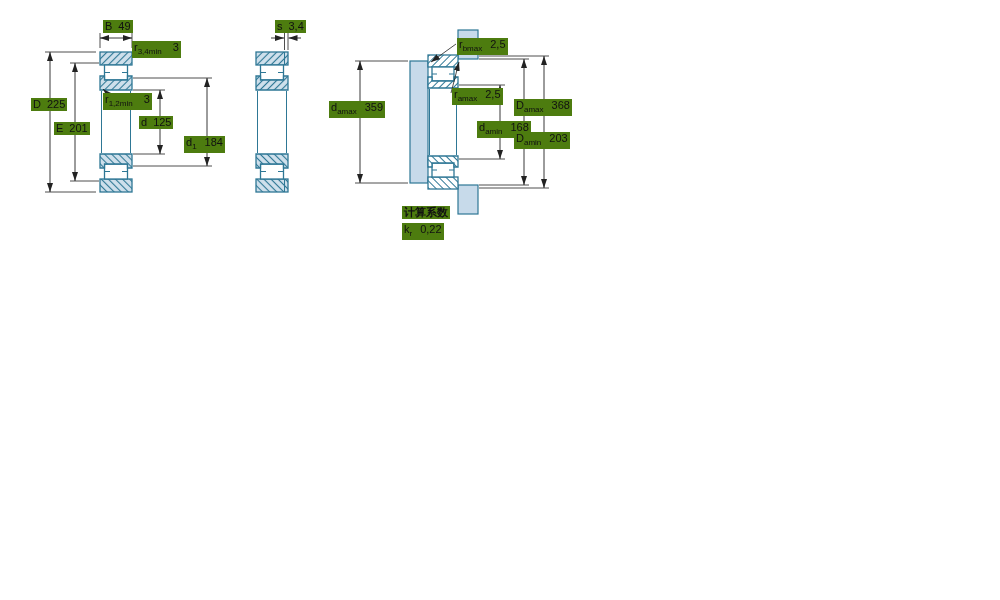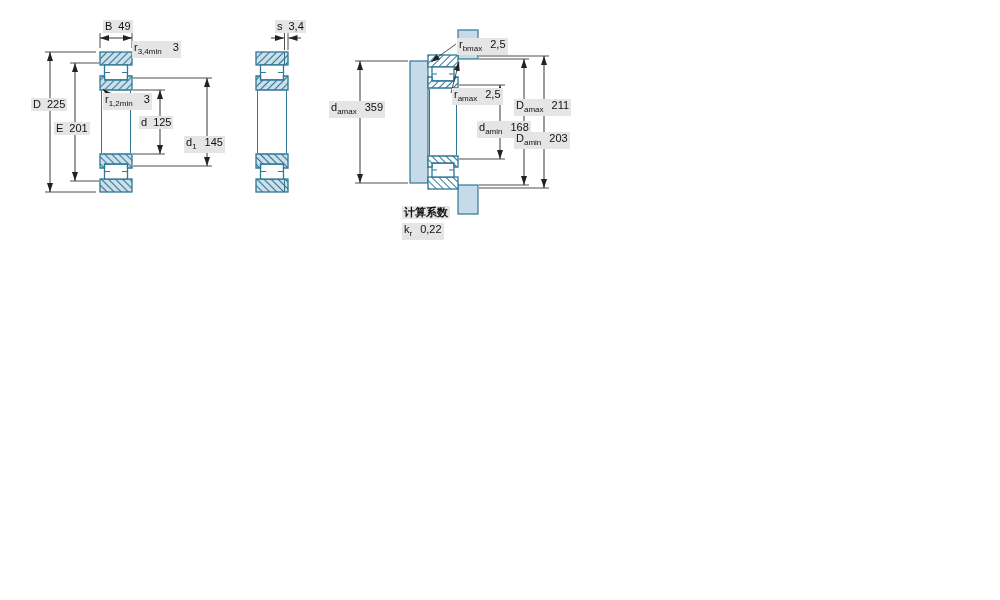--- a/index.html
+++ b/index.html
@@ -1,20 +1,20 @@
 <!DOCTYPE html>
 <html><head>
 <meta charset="utf-8">
 <style>
   html,body{margin:0;padding:0;background:#fff;}
   .page{position:relative;width:1000px;height:600px;background:#fff;overflow:hidden;
         font-family:"Liberation Sans","DejaVu Sans",sans-serif;color:#000;}
   .page svg{position:absolute;left:0;top:0;}
   .lbl{position:absolute;font-size:11px;line-height:13px;white-space:nowrap;
-       background:#e5e5e5;padding:0 2px;color:#111;}
+       background:#4d7c0f;padding:0 2px;color:#111;}
   .lbl .sym{font-style:normal;}
   .lbl .sub{font-size:8px;vertical-align:-3px;letter-spacing:0;}
   .val.g6{margin-left:6px;}
   .val.g8{margin-left:8px;}
   .val.g10{margin-left:11px;}
   .tbold{font-weight:bold;}
 </style>
 </head>
 <body>
 
@@ -157,38 +157,38 @@
 <div class="lbl" style="left:103px;top:93px">
   <span class="sym">r</span><span class="sub">1,2min</span><span class="val g10">3</span>
 </div>
 <div class="lbl" style="left:54px;top:122px">
   <span class="sym">E</span><span class="val g6">201</span>
 </div>
 <div class="lbl" style="left:139px;top:116px">
   <span class="sym">d</span><span class="val g6">125</span>
 </div>
 <div class="lbl" style="left:184px;top:136px">
-  <span class="sym">d</span><span class="sub">1</span><span class="val g8">145</span>
+  <span class="sym">d</span><span class="sub">1</span><span class="val g8">184</span>
 </div>
 
 <div class="lbl" style="left:275px;top:20px">
   <span class="sym">s</span><span class="val g6">3,4</span>
 </div>
 
 <div class="lbl" style="left:457px;top:38px">
   <span class="sym">r</span><span class="sub">bmax</span><span class="val g8">2,5</span>
 </div>
 <div class="lbl" style="left:329px;top:101px">
   <span class="sym">d</span><span class="sub">amax</span><span class="val g8">359</span>
 </div>
 <div class="lbl" style="left:452px;top:88px">
   <span class="sym">r</span><span class="sub">amax</span><span class="val g8">2,5</span>
 </div>
 <div class="lbl" style="left:514px;top:99px">
-  <span class="sym">D</span><span class="sub">amax</span><span class="val g8">211</span>
+  <span class="sym">D</span><span class="sub">amax</span><span class="val g8">368</span>
 </div>
 <div class="lbl" style="left:477px;top:121px">
   <span class="sym">d</span><span class="sub">amin</span><span class="val g8">168</span>
 </div>
 <div class="lbl" style="left:514px;top:132px">
   <span class="sym">D</span><span class="sub">amin</span><span class="val g8">203</span>
 </div>
 
 <div class="lbl tbold" style="left:402px;top:206px">
   <span>计算系数</span>

